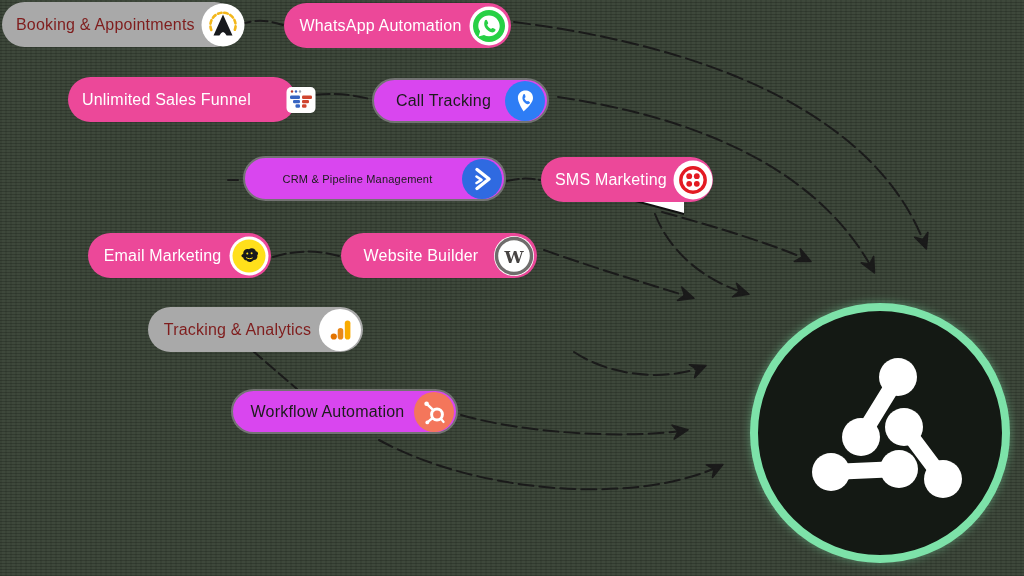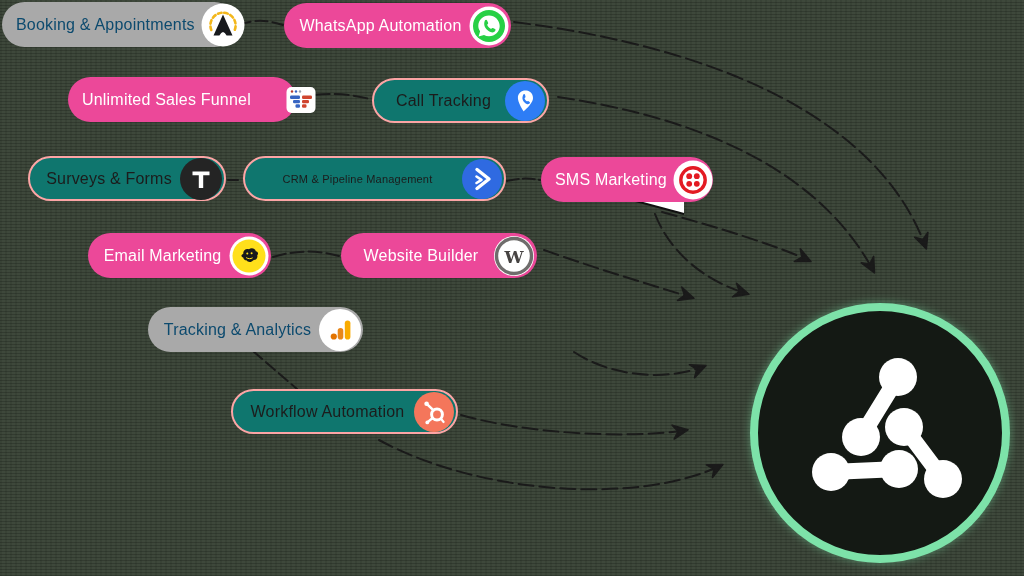--- a/index.html
+++ b/index.html
@@ -17,24 +17,24 @@
   }
   .arrow-layer{position:absolute;left:0;top:0;z-index:1;}
   
   .pill{
     position:absolute;height:45px;border-radius:23px;z-index:3;
     display:flex;align-items:center;justify-content:space-between;
     box-sizing:border-box;padding:0 2px 0 14px;white-space:nowrap;
   }
   .pill .label{flex:1;text-align:center;font-size:16px;font-weight:500;letter-spacing:.2px;padding-right:6px;}
   .pill.gray{background:#a9a9a9;}
-  .pill.gray .label{color:#0c4a6e;}
+  .pill.gray .label{color:#7f1d1d;}
   .pill.black{background:#ec4899;}
   .pill.black .label{color:#ffffff;}
-  .pill.white{background:#0f766e;border:2px solid #fca5a5;}
+  .pill.white{background:#d946ef;border:2px solid #737373;}
   .pill.white .label{color:#1c1c1c;}
   .icon-wrap{flex:0 0 auto;display:flex;align-items:center;justify-content:center;}
   .p1{left:2px;top:2px;width:235px;}
   .p2{left:284px;top:3px;width:227px;}
   .p3{left:68px;top:77px;width:228px;gap:24px;}
   .p4{left:372px;top:78px;width:177px;}
   .p5{left:28px;top:156px;width:198px;}
   .p6{left:243px;top:156px;width:263px;}
   .p6 .label{font-size:11px;}
   .p7{left:541px;top:157px;width:172px;}
@@ -131,29 +131,20 @@
       <svg width="40" height="40" viewBox="0 0 40 40">
         <circle cx="20" cy="20" r="20" fill="#2e7df5"></circle>
         <g transform="rotate(8 20 20)">
           <path d="M20 9.5c-4.3 0-7.6 3.2-7.6 7.4 0 5.2 7.6 13.6 7.6 13.6s7.6-8.4 7.6-13.6c0-4.2-3.3-7.4-7.6-7.4z" fill="#ffffff"></path>
           <path d="M17.4 13.9c.3-.8 1.5-.9 1.8 0l.7 1.7c.2.5-.2 1-.7 1.4-.3.3.8 2 2.2 2.8.7.4 1.1 0 1.5-.3.5-.3 2.3.8 2.3 1.4 0 1.3-1.6 2.3-3.1 1.9-2.7-.7-5.2-3.6-5.1-6.1 0-1.1.2-2 .4-2.8z" fill="#2e7df5"></path>
         </g>
       </svg>
     </span>
   </div>
 
-  <div class="pill white p5">
-    <span class="label">Surveys &amp; Forms</span>
-    <span class="icon-wrap">
-      <svg width="42" height="42" viewBox="0 0 42 42">
-        <circle cx="21" cy="21" r="21" fill="#242424"></circle>
-        <path d="M12.5 13.5 H29.5 V17.2 H23.2 V30 H18.8 V17.2 H12.5 Z" fill="#ffffff"></path>
-      </svg>
-    </span>
-  </div>
 
   <div class="pill white p6">
     <span class="label">CRM &amp; Pipeline Management</span>
     <span class="icon-wrap">
       <svg width="40" height="40" viewBox="0 0 40 40">
         <circle cx="20" cy="20" r="20" fill="#2f6ae1"></circle>
         <path d="M15 10.5 L27 20 L15 29.5" fill="none" stroke="#ffffff" stroke-width="3.4" stroke-linecap="round" stroke-linejoin="round"></path>
         <path d="M14.5 17.5 L19.5 20.8 L14.5 24" fill="none" stroke="#ffffff" stroke-width="2.6" stroke-linecap="round" stroke-linejoin="round"></path>
       </svg>
     </span>

